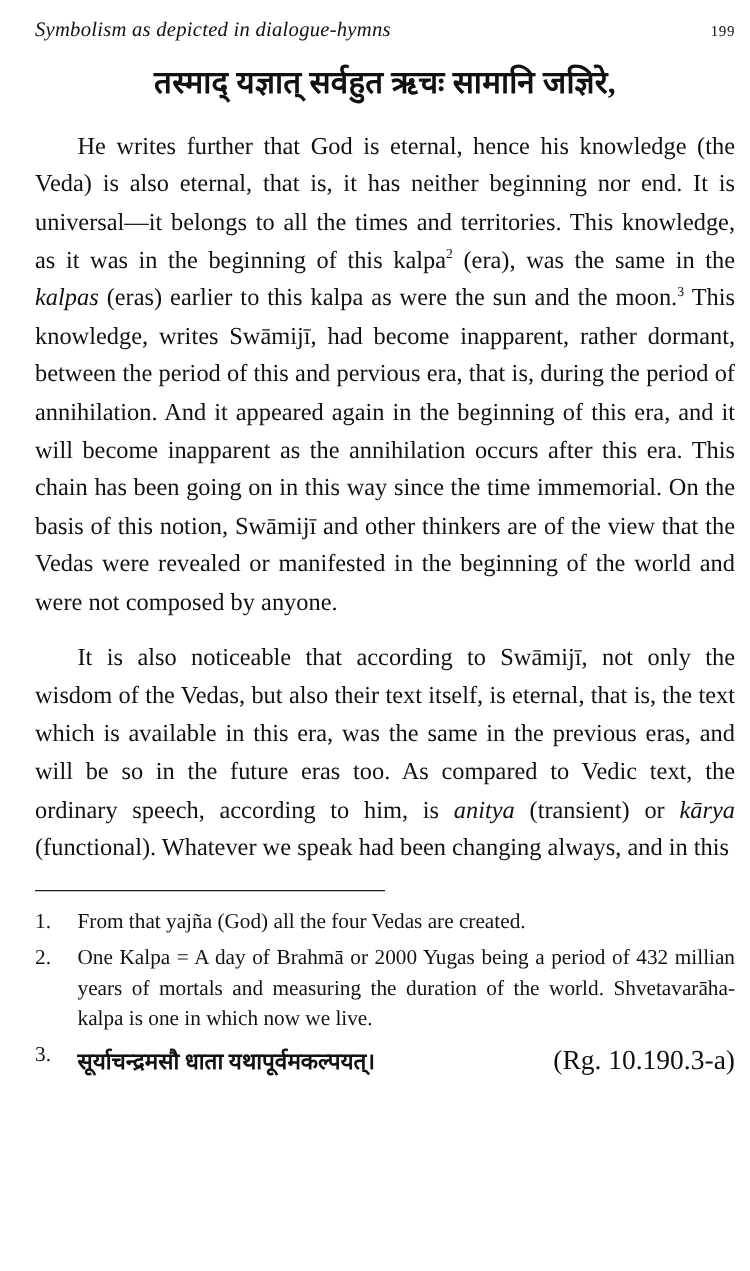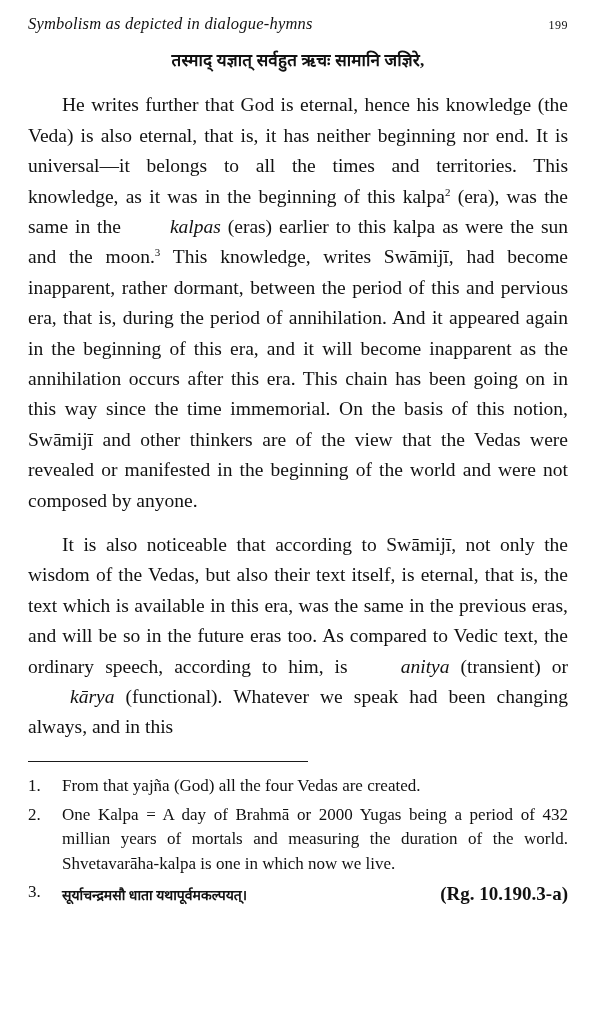--- a/index.html
+++ b/index.html
@@ -14,21 +14,21 @@
     font-family: "Liberation Serif", serif;
     color: #111111;
     overflow: hidden;
   }
   .page {
     position: absolute;
     left: 0; top: 0;
     width: 600px;
     height: 1017px;
     box-sizing: border-box;
-    padding: 14px 32px 0 28px;
+    padding: 14px 12px 0 28px;
   }
   
   .header {
     display: flex;
     align-items: baseline;
     justify-content: space-between;
     margin-bottom: 14px;
   }
   .header .running-title {
     font-style: italic;
@@ -41,21 +41,21 @@
     letter-spacing: 0.5px;
   }
   
   .verse {
     text-align: center;
     font-family: "Liberation Serif", serif;
     margin: 4px 0 16px 0;
     line-height: 1.55;
   }
   .verse .vline {
-    font-size: 17px;
+    font-size: 25px;
     font-weight: 700;
     letter-spacing: 0.2px;
     white-space: nowrap;
   }
   .verse .vline2 {
     font-size: 20.5px;
     font-weight: 700;
     white-space: nowrap;
   }
   .verse .ref {
@@ -75,21 +75,20 @@
     text-align: justify;
     text-justify: inter-word;
     margin: 0 0 14px 0;
     hyphens: none;
   }
   .body-para.indent {
     text-indent: 34px;
   }
   .body-para .it {
     font-style: italic;
-    margin-left: 42px;
   }
   
   .fn-rule {
     width: 280px;
     height: 1px;
     background: #1a1a1a;
     margin: 18px 0 12px 0;
   }
   .footnotes {
     font-size: 17px;
@@ -106,33 +105,33 @@
     text-align: left;
   }
   .fn-text {
     flex: 1 1 auto;
     text-align: justify;
     text-justify: inter-word;
   }
   .fn-text .it { }
   .fn-dev {
     font-weight: 700;
-    font-size: 14px;
+    font-size: 18px;
   }
   .fn-row-dev {
     display: flex;
     align-items: baseline;
   }
   .fn-row-dev .fn-dev-text {
     flex: 1 1 auto;
   }
   .fn-row-dev .fn-dev-ref {
     flex: 0 0 auto;
-    font-weight: 700;
-    font-size: 19px;
+    font-weight: 400;
+    font-size: 22px;
     white-space: nowrap;
   }
 </style>
 </head>
 <body>
 
 <div class="page">
 
   <div class="header">
     <div class="running-title">Symbolism as depicted in dialogue-hymns</div>

